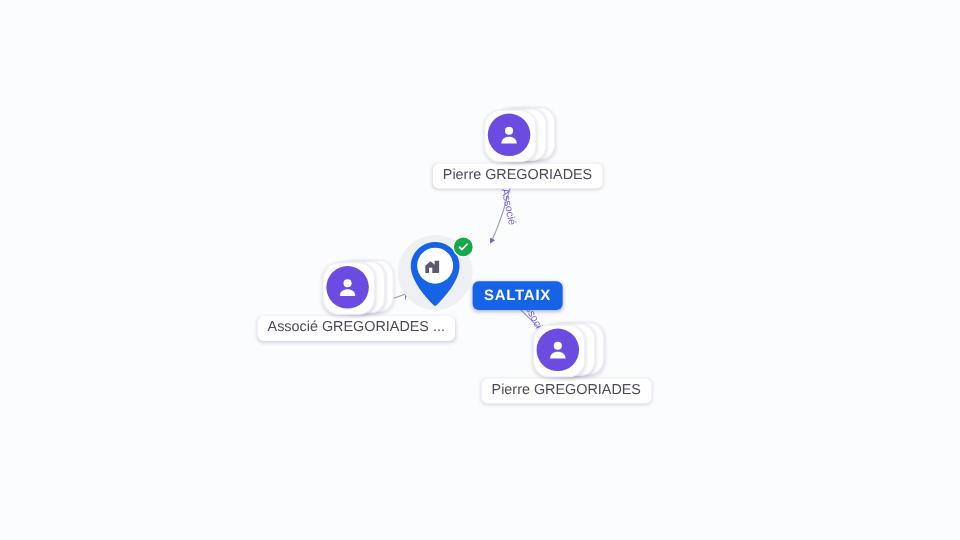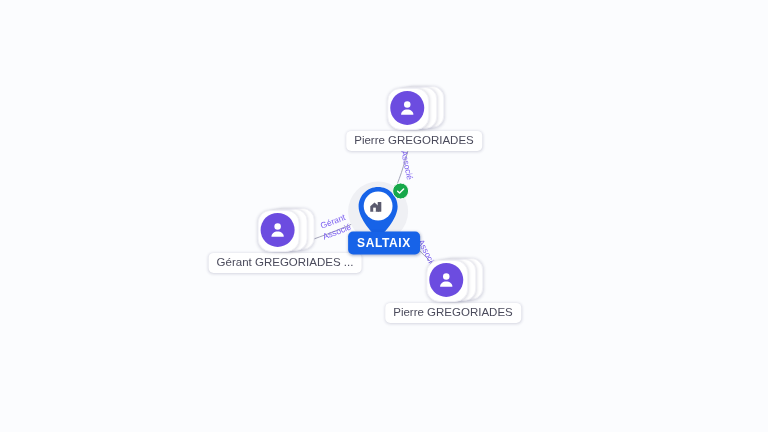--- a/index.html
+++ b/index.html
@@ -83,22 +83,22 @@
     white-space: nowrap;
     box-shadow: 0 1px 3px rgba(40,40,90,0.18);
     line-height: 1.15;
   }
 
   
   .company-node {
     position: absolute;
     transform: translate(-50%, -50%);
     display: flex;
-    flex-direction: column;
-    align-items: flex-start;
+    flex-direction: row;
+    align-items: flex-end;
   }
   .pin-halo {
     position: relative;
     width: 60px;
     height: 60px;
     border-radius: 50%;
     background: #eff0f4;
     display: flex;
     align-items: flex-start;
     justify-content: center;
@@ -205,21 +205,21 @@
       <div class="stack-card c3"></div>
       <div class="stack-card c2"></div>
       <div class="stack-card c1"></div>
       <div class="avatar-circle">
         <svg width="20" height="20" viewBox="0 0 24 24" fill="#ffffff">
           <circle cx="12" cy="8" r="3.9"></circle>
           <path d="M4.6 20.2c0-4.1 3.3-6.4 7.4-6.4s7.4 2.3 7.4 6.4z"></path>
         </svg>
       </div>
     </div>
-    <div class="label-chip">Gérant GREGORIADES ...</div>
+    <div class="label-chip">Associé GREGORIADES ...</div>
   </div>
 
   <div class="node" style="left:453px; top:290px;">
     <div class="person-stack">
       <div class="stack-card c3"></div>
       <div class="stack-card c2"></div>
       <div class="stack-card c1"></div>
       <div class="avatar-circle">
         <svg width="20" height="20" viewBox="0 0 24 24" fill="#ffffff">
           <circle cx="12" cy="8" r="3.9"></circle>

